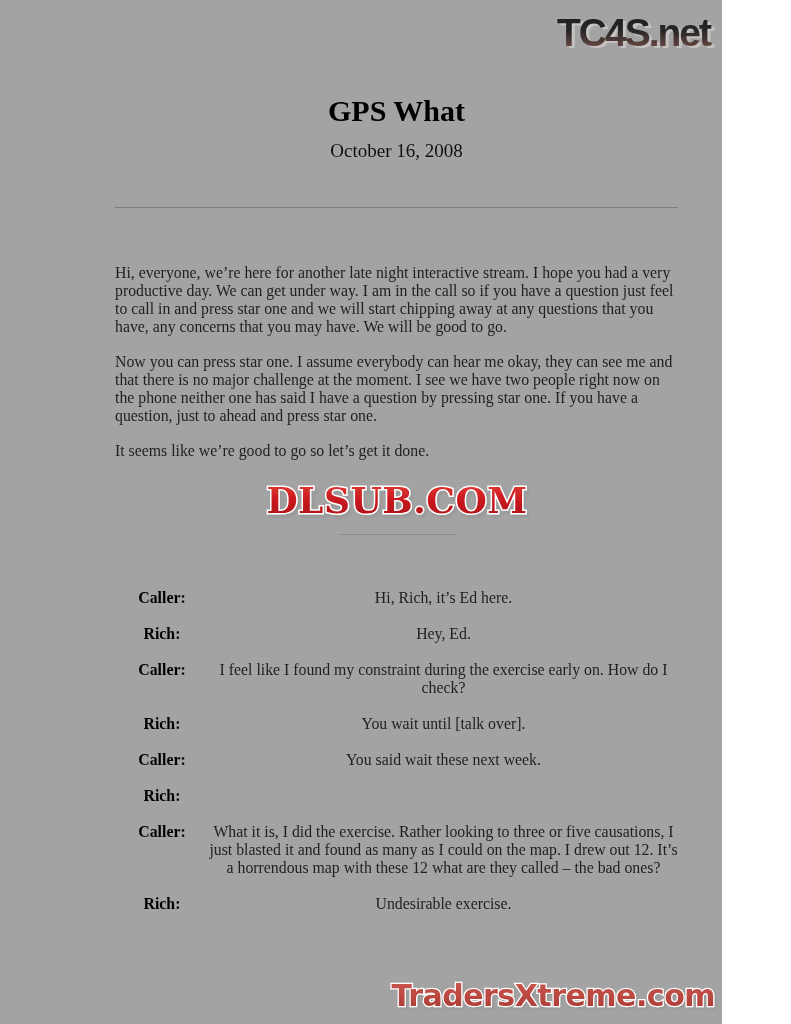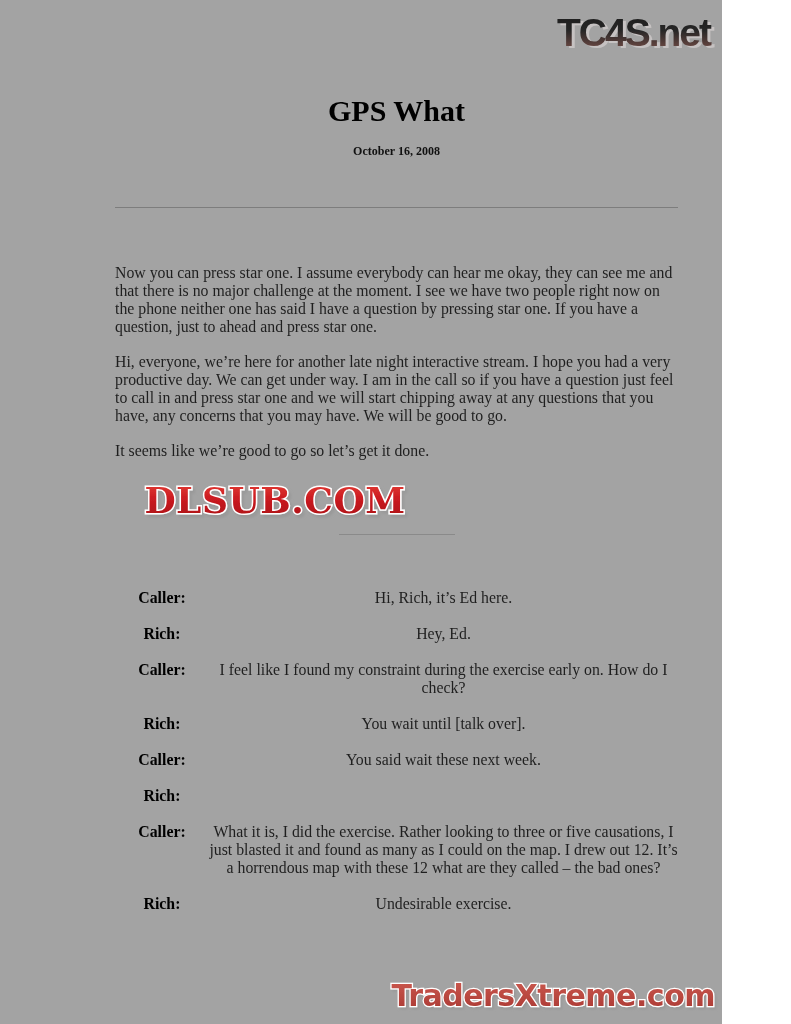--- a/index.html
+++ b/index.html
@@ -34,40 +34,41 @@
     margin: 0;
   }
   .doc-subtitle {
     font-size: 23px;
     font-weight: bold;
     line-height: 28px;
     color: #000;
     margin: 8px 0 0 0;
   }
   .doc-date {
-    font-size: 12px;
+    font-size: 19px;
     line-height: 20px;
     color: #111;
     margin: 13px 0 8px 0;
-    font-weight: bold;
+    font-weight: normal;
   }
   .rule {
     border: none;
     border-top: 1px solid #7d7d7d;
     margin: 46px 0 0 0;
     width: 563px;
   }
   .intro { margin-top: 56px; }
   .intro p {
     font-size: 15.8px;
     line-height: 18px;
     margin: 0 0 17px 0;
     text-align: left;
   }
   .watermark-wrap {
+    text-align: center;
     margin-top: 8px;
     height: 46px;
   }
   .watermark-svg { display: inline-block; }
   .short-rule {
     border: none;
     border-top: 1px solid #8a8a8a;
     width: 116px;
     margin: 11px auto 0 auto;
   }
@@ -114,22 +115,22 @@
   <div class="content">
 
     <div class="title-block">
       <div class="doc-title">GPS What</div>
       <div class="doc-date">October 16, 2008</div>
     </div>
 
     <hr class="rule">
 
     <div class="intro">
+      <p>Hi, everyone, we’re here for another late night interactive stream. I hope you had a very productive day. We can get under way. I am in the call so if you have a question just feel to call in and press star one and we will start chipping away at any questions that you have, any concerns that you may have. We will be good to go.</p>
       <p>Now you can press star one. I assume everybody can hear me okay, they can see me and that there is no major challenge at the moment. I see we have two people right now on the phone neither one has said I have a question by pressing star one. If you have a question, just to ahead and press star one.</p>
-      <p>Hi, everyone, we’re here for another late night interactive stream. I hope you had a very productive day. We can get under way. I am in the call so if you have a question just feel to call in and press star one and we will start chipping away at any questions that you have, any concerns that you may have. We will be good to go.</p>
       <p>It seems like we’re good to go so let’s get it done.</p>
     </div>
 
     <div class="watermark-wrap">
       <svg class="watermark-svg" width="320" height="46" viewBox="0 0 320 46" xmlns="http://www.w3.org/2000/svg">
         <defs>
           <linearGradient id="redgrad" x1="0" y1="0" x2="0" y2="1">
             <stop offset="0%" stop-color="#e8453a"></stop>
             <stop offset="45%" stop-color="#cc1b21"></stop>
             <stop offset="100%" stop-color="#a80f15"></stop>

